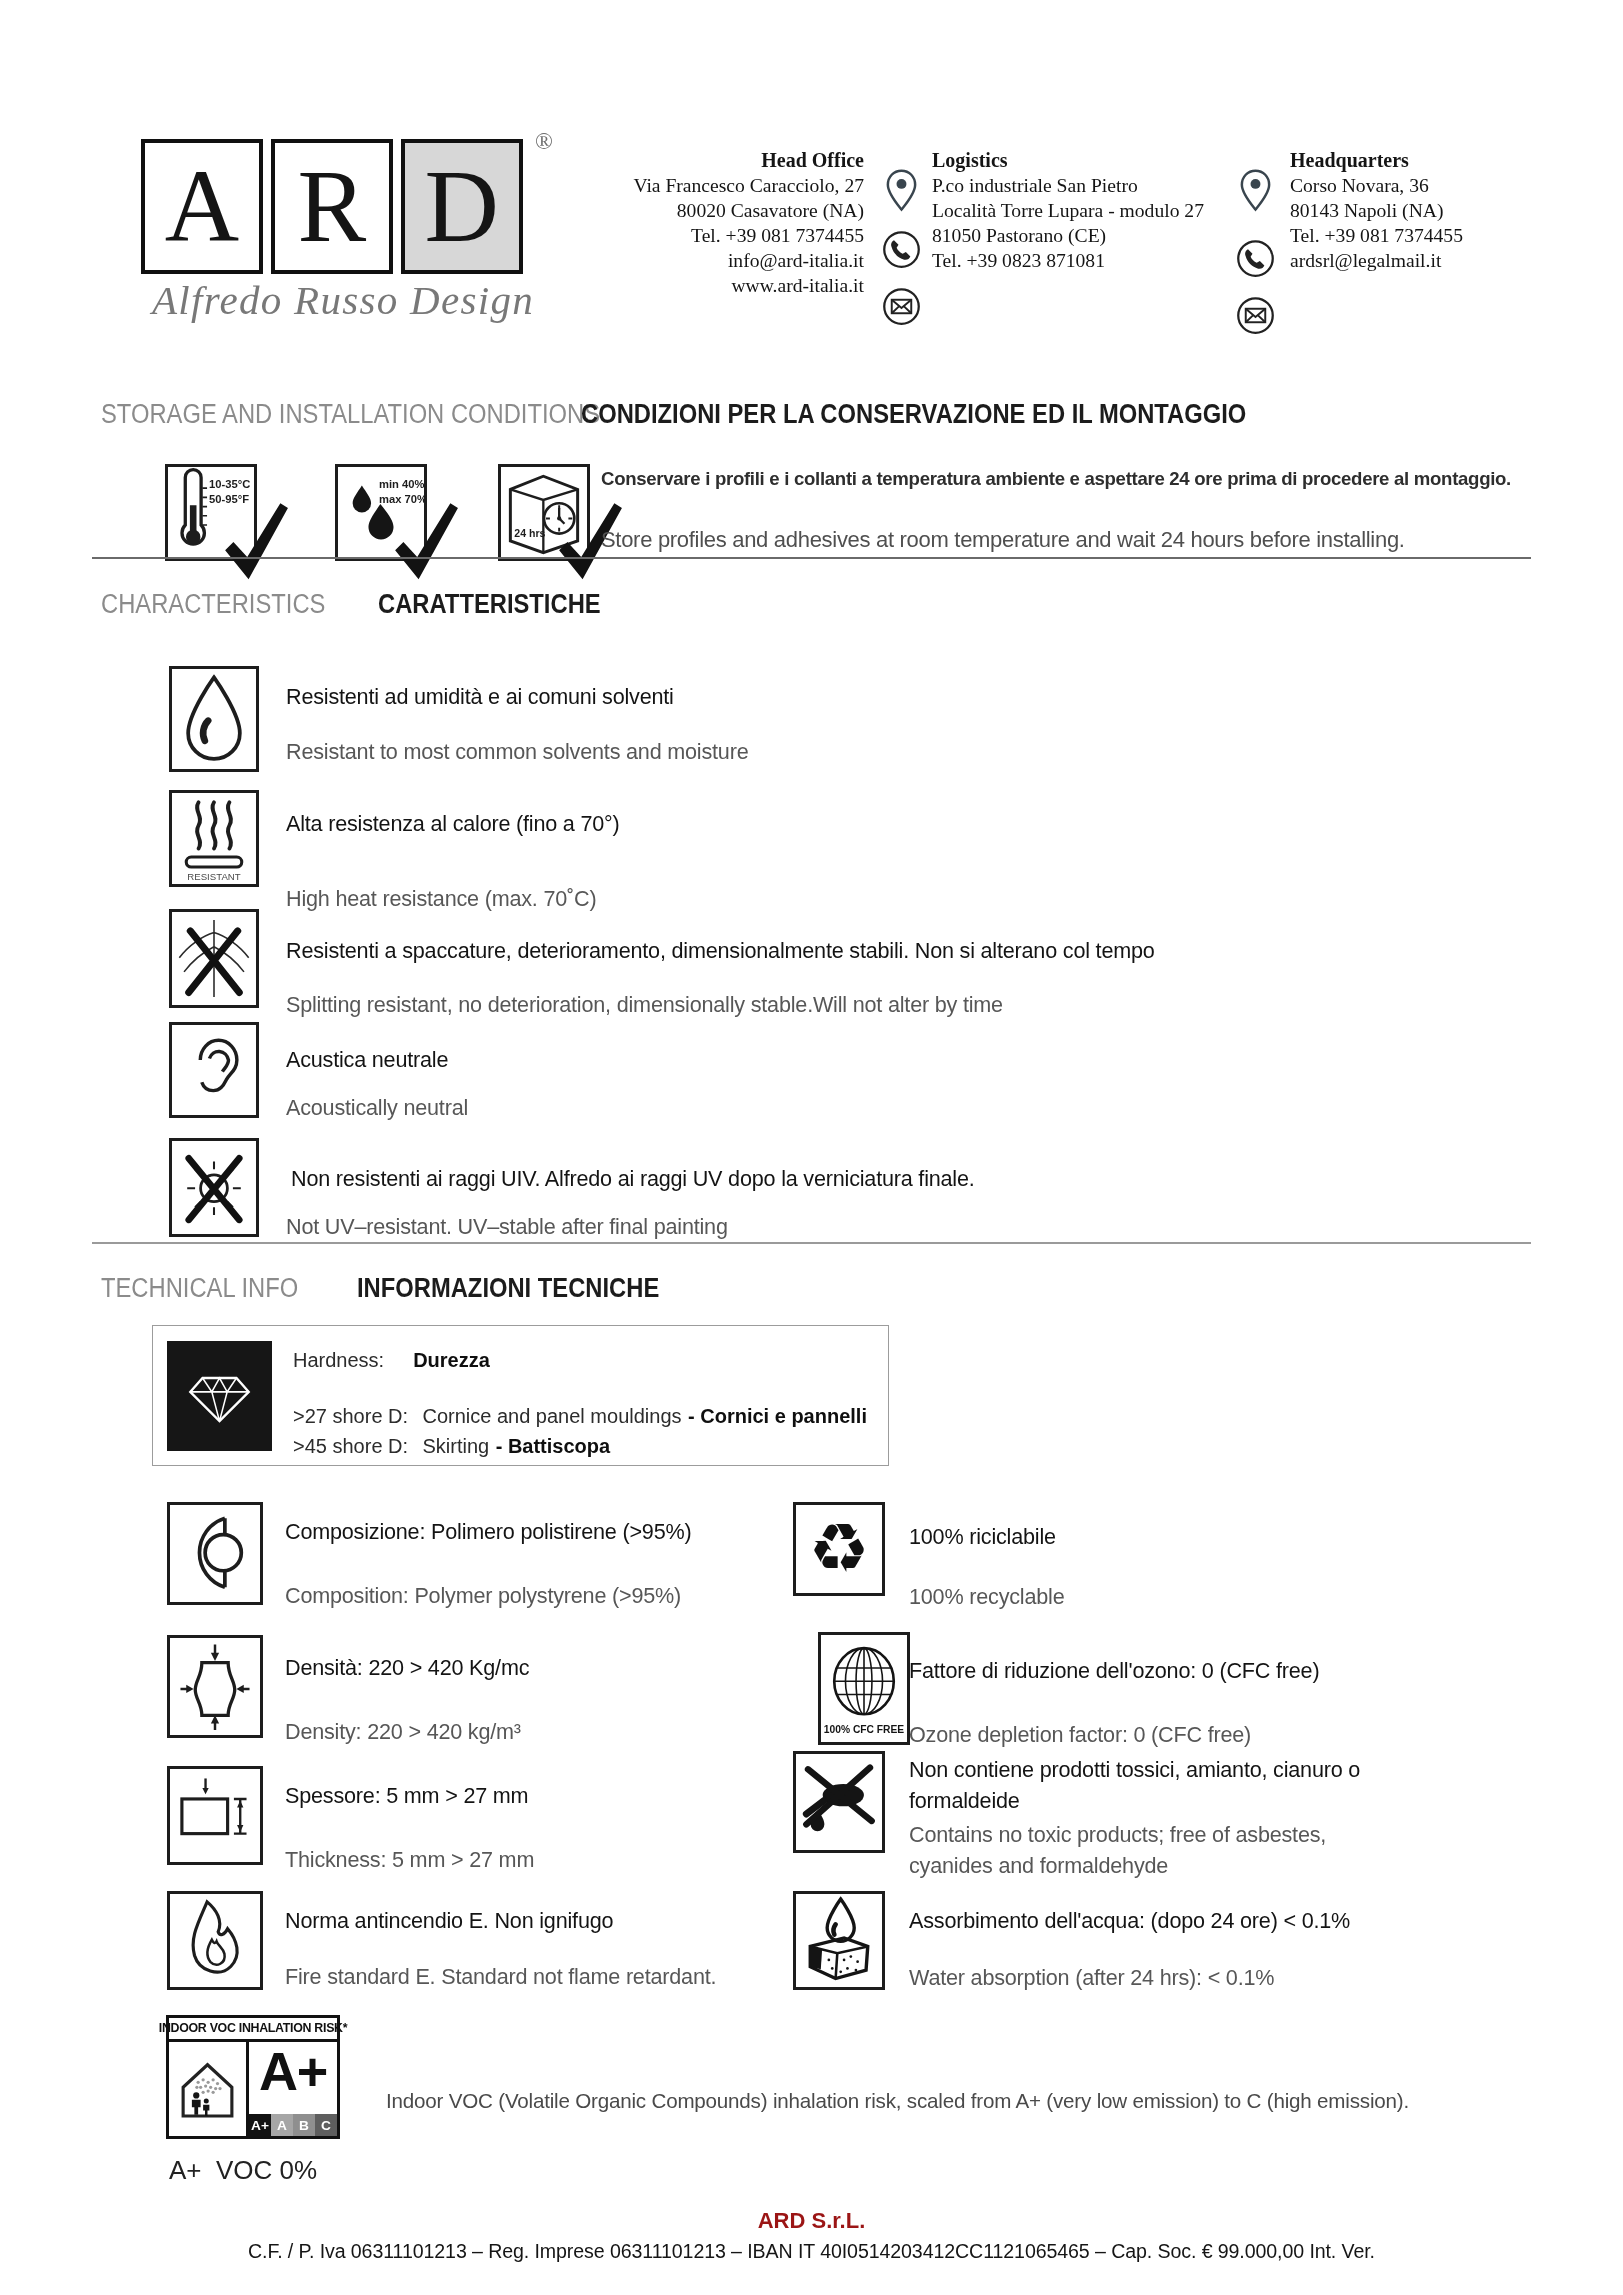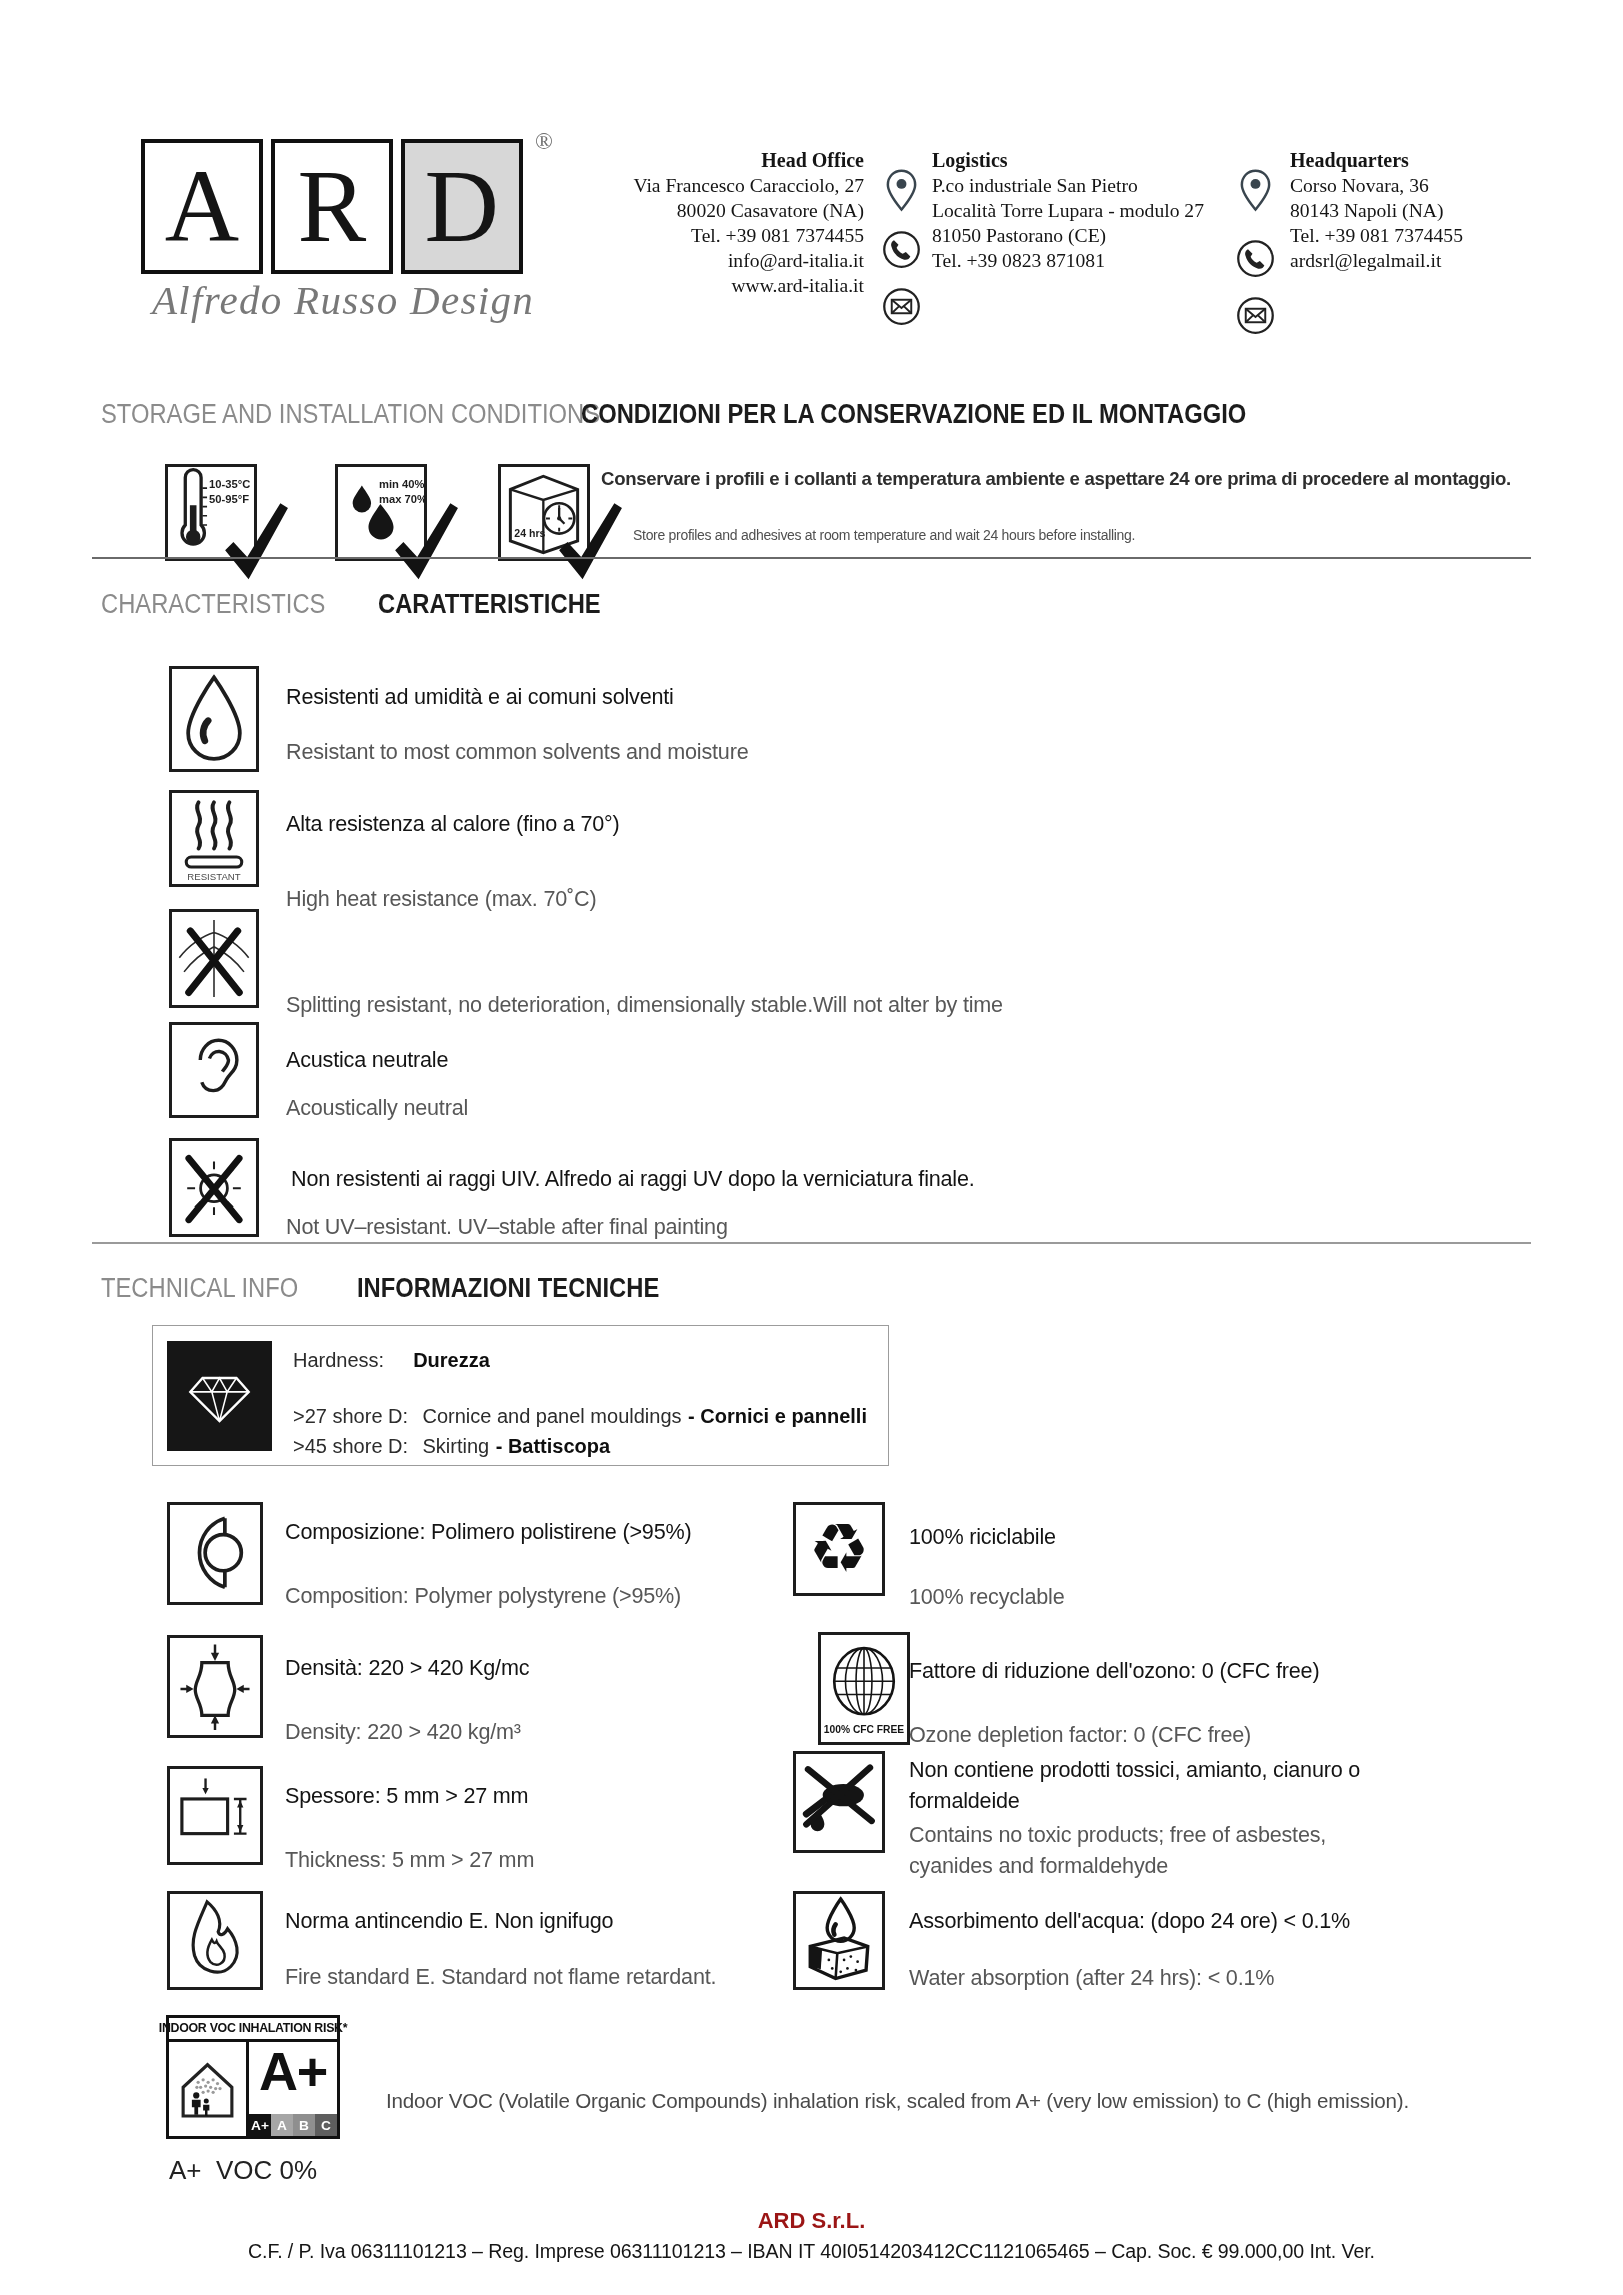--- a/index.html
+++ b/index.html
@@ -203,21 +203,21 @@
         <polygon points="6,74 18,62 38,84 86,6 97,13 40,116" fill="#121212"></polygon>
       </svg>
   </div>
   <div class="abs" style="left:555px; top:496px; width:69px; height:89px;">
     <svg viewBox="0 0 100 120" width="69" height="89">
         <polygon points="6,74 18,62 38,84 86,6 97,13 40,116" fill="#121212"></polygon>
       </svg>
   </div>
 
   <div class="abs" style="left:601px; top:468px; font-size:18.6px; font-weight:700; color:#2e2e2e; letter-spacing:-0.3px; white-space:nowrap;">Conservare i profili e i collanti a temperatura ambiente e aspettare 24 ore prima di procedere al montaggio.</div>
-  <div class="abs" style="left:601px; top:527px; font-size:14px; color:#4f4f4f; letter-spacing:-0.3px; white-space:nowrap;margin-left:32px;">Store profiles and adhesives at room temperature and wait 24 hours before installing.</div>
+  <div class="abs" style="left:601px; top:527px; font-size:22px; color:#4f4f4f; letter-spacing:-0.3px; white-space:nowrap;">Store profiles and adhesives at room temperature and wait 24 hours before installing.</div>
 
   <div class="abs hline" style="left:92px; top:557px; width:1439px;"></div>
 
   <div class="abs sec-en" style="left:101px; top:589px;">CHARACTERISTICS</div>
   <div class="abs sec-it" style="left:378px; top:589px;">CARATTERISTICHE</div>
 
   <div class="abs pbox" style="left:169px; top:666px; width:90px; height:106px;">
     <svg viewBox="0 0 100 120">
       <path d="M50 10 C50 10 19 53 19 77 a31 31 0 0 0 62 0 C81 53 50 10 50 10z" fill="none" stroke="#1d1d1d" stroke-width="4.5"></path>
       <path d="M43 62 c-6 6 -8 16 -4 24" fill="none" stroke="#1d1d1d" stroke-width="8" stroke-linecap="round"></path>
@@ -241,20 +241,21 @@
   <div class="abs en-text" style="left:286px; top:866px;margin-top:20px;">High heat resistance (max. 70˚C)</div>
 
   <div class="abs pbox" style="left:169px; top:909px; width:90px; height:99px;">
     <svg viewBox="0 0 100 118">
       <g stroke="#2a2a2a" stroke-width="2" fill="none">
         <path d="M50 10 V108 M50 26 C36 30 18 42 6 58 M50 26 C64 30 82 42 94 58 M50 44 C38 50 24 60 12 76 M50 44 C62 50 76 60 88 76"></path>
       </g>
       <path d="M20 24 L82 102 M80 24 L18 102" stroke="#111" stroke-width="9" stroke-linecap="round" fill="none"></path>
     </svg>
   </div>
+  <div class="abs it-text" style="left:286px; top:938px;">Resistenti a spaccature, deterioramento, dimensionalmente stabili. Non si alterano col tempo</div>
   <div class="abs en-text" style="left:286px; top:992px;">Splitting resistant, no deterioration, dimensionally stable.Will not alter by time</div>
 
   <div class="abs pbox" style="left:169px; top:1022px; width:90px; height:96px;">
     <svg viewBox="0 0 100 118">
       <path d="M32 46 a24 26 0 1 1 48 0 c0 13 -9 17 -14 26 c-4 8 -8 14 -17 14 c-8 0 -13 -5 -15 -11" fill="none" stroke="#1d1d1d" stroke-width="4.5"></path>
       <path d="M44 44 a13 14 0 0 1 25 2 c0 7 -5 10 -8 15" fill="none" stroke="#1d1d1d" stroke-width="4.5"></path>
     </svg>
   </div>
   <div class="abs it-text" style="left:286px; top:1047px;">Acustica neutrale</div>
   <div class="abs en-text" style="left:286px; top:1095px;">Acoustically neutral</div>

